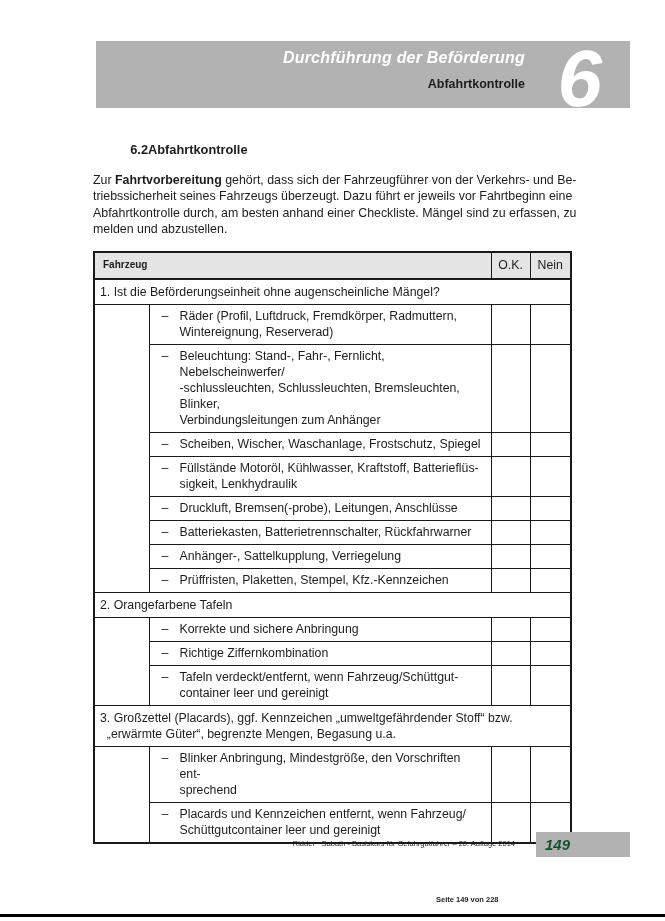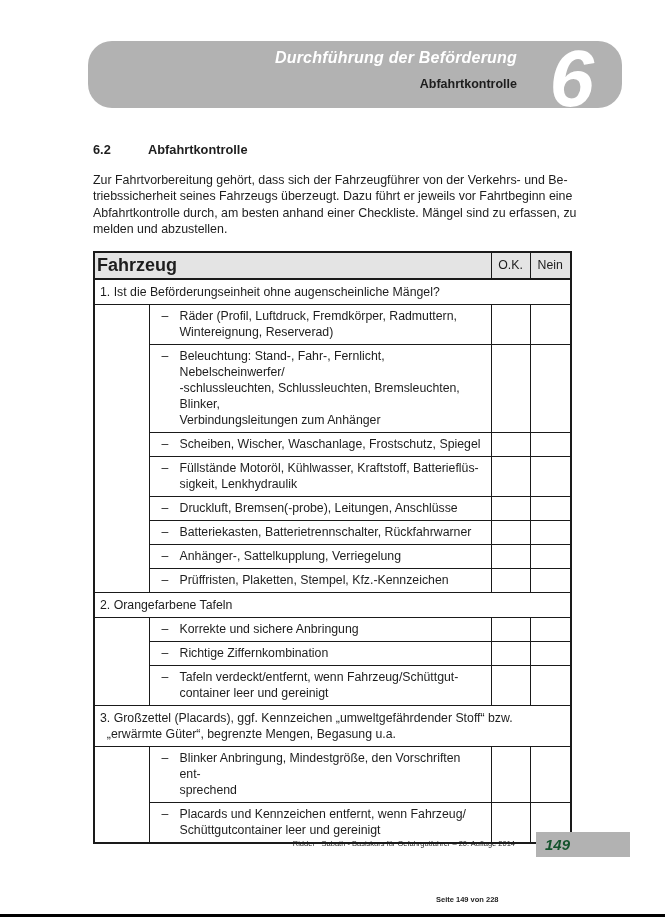--- a/index.html
+++ b/index.html
@@ -1,36 +1,36 @@
 <!DOCTYPE html>
 <html><head>
 <meta charset="utf-8">
 <style>
   html,body{margin:0;padding:0;}
   body{
     width:665px;height:921px;background:#ffffff;position:relative;overflow:hidden;
     font-family:"Liberation Sans", sans-serif;color:#1d1d1d;
   }
   
-  .banner{position:absolute;left:88px;top:41px;width:534px;height:67px;background:#b2b2b2;border-radius:24px;}
+  .banner{position:absolute;left:96px;top:41px;width:534px;height:67px;background:#b2b2b2;}
   .banner-title{position:absolute;right:105px;top:8px;font-size:16px;font-weight:bold;font-style:italic;color:#ffffff;white-space:nowrap;letter-spacing:.2px;}
   .banner-subtitle{position:absolute;right:105px;top:36px;font-size:12.5px;font-weight:bold;color:#1d1d1d;white-space:nowrap;}
   .chapter-number{position:absolute;right:28px;top:-8px;font-size:80px;font-weight:bold;font-style:italic;color:#ffffff;}
   
   .sec-heading{position:absolute;left:93px;top:142px;font-size:12.8px;font-weight:bold;}
-  .sec-num{display:inline-block;width:55px;}
+  .sec-num{display:inline-block;width:55px;text-align:right;}
   
   .intro{position:absolute;left:93px;top:172px;width:486px;font-size:12.4px;line-height:16.4px;}
-  .intro .b{font-weight:normal;text-align:center;}
+  .intro .b{font-weight:bold;text-align:center;}
   
   table.checklist{position:absolute;left:93px;top:251px;width:477px;border-collapse:collapse;table-layout:fixed;
     font-size:12.3px;line-height:16px;color:#1d1d1d;border:2px solid #1a1a1a;}
   .checklist th,.checklist td{border:1px solid #1a1a1a;vertical-align:top;}
   .checklist th{background:#e4e4e4;border-bottom:2px solid #1a1a1a;height:17px;}
-  .h-item{text-align:left;padding:4px 2px;font-weight:bold;font-size:18px;}
+  .h-item{text-align:left;padding:4px 8px;font-weight:bold;font-size:10px;}
   .h-ok,.h-no{text-align:center;font-weight:normal;padding:4px 0;margin-left:44px;}
   .c-sec{padding:4px 5px;white-space:pre-wrap;}
   .c-ind{border-right:1px solid #1a1a1a;}
   .c-txt{padding:3px 6px 4px 12px;}
   .cellflex{display:flex;}
   .dash{width:18px;flex:0 0 18px;}
   .itxt{flex:1;white-space:pre-wrap;}
   
   .credit{position:absolute;top:839px;right:150px;font-size:7.5px;white-space:nowrap;}
   .page-badge{position:absolute;left:536px;top:832px;width:94px;height:25px;background:#b2b2b2;}

